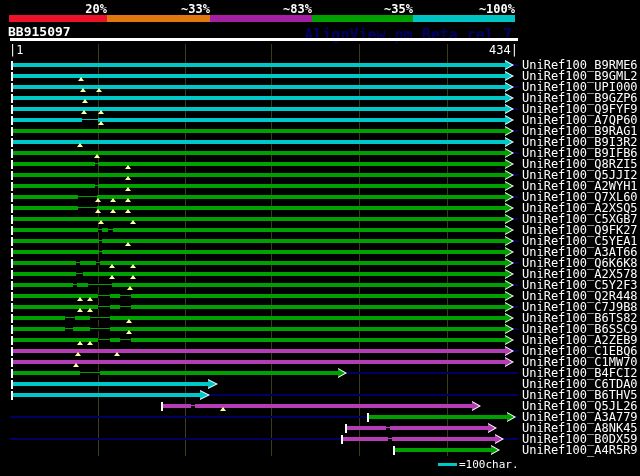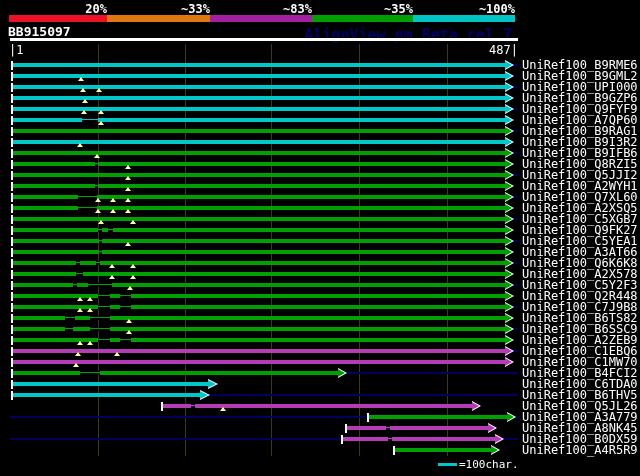--- a/index.html
+++ b/index.html
@@ -51,21 +51,21 @@
       <div class="scale-label" style="left: 361px; width: 52px;">~35%</div>
       <div class="scale-seg" style="left: 413px; width: 102px; background: rgb(0, 195, 195);"></div>
       <div class="scale-label" style="left: 463px; width: 52px;">~100%</div>
     </div>
 
   <div id="query-id">BB915097</div>
   <div id="watermark" style="color: rgb(0, 0, 102);">AlignView.pm Beta rel.7</div>
 
   <div id="ruler-bar"></div>
   <div id="ruler-start">|1</div>
-  <div id="ruler-end">487|</div>
+  <div id="ruler-end">434|</div>
 
   <div id="gridlines">
       <div class="gridline" style="left: 98px; background: rgb(60, 60, 20);"></div>
       <div class="gridline" style="left: 185px; background: rgb(60, 60, 20);"></div>
       <div class="gridline" style="left: 271px; background: rgb(60, 60, 20);"></div>
       <div class="gridline" style="left: 359px; background: rgb(60, 60, 20);"></div>
       <div class="gridline" style="left: 447px; background: rgb(60, 60, 20);"></div>
     </div>
 
   <div id="rows">

